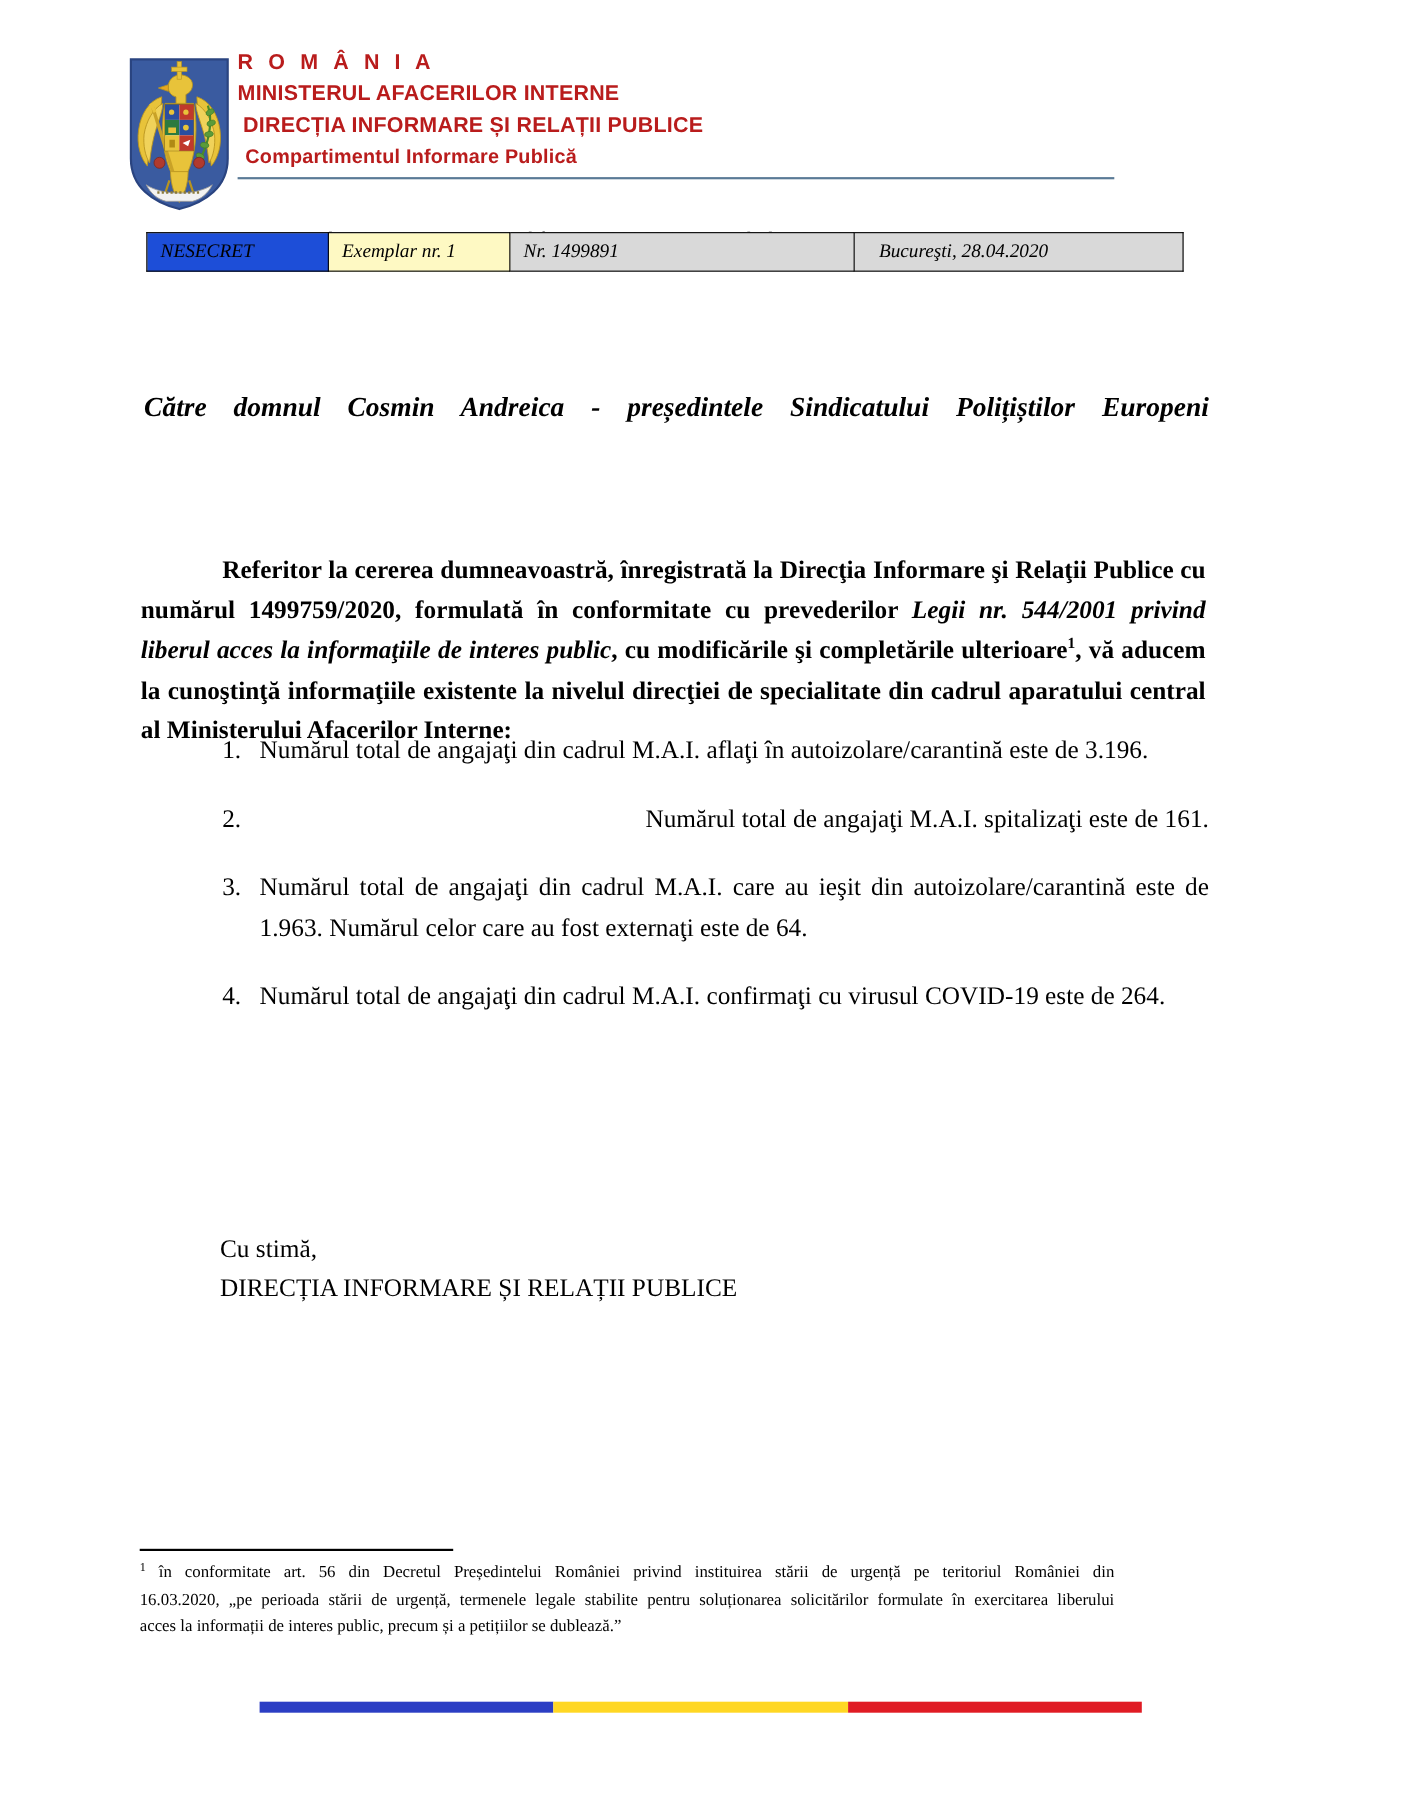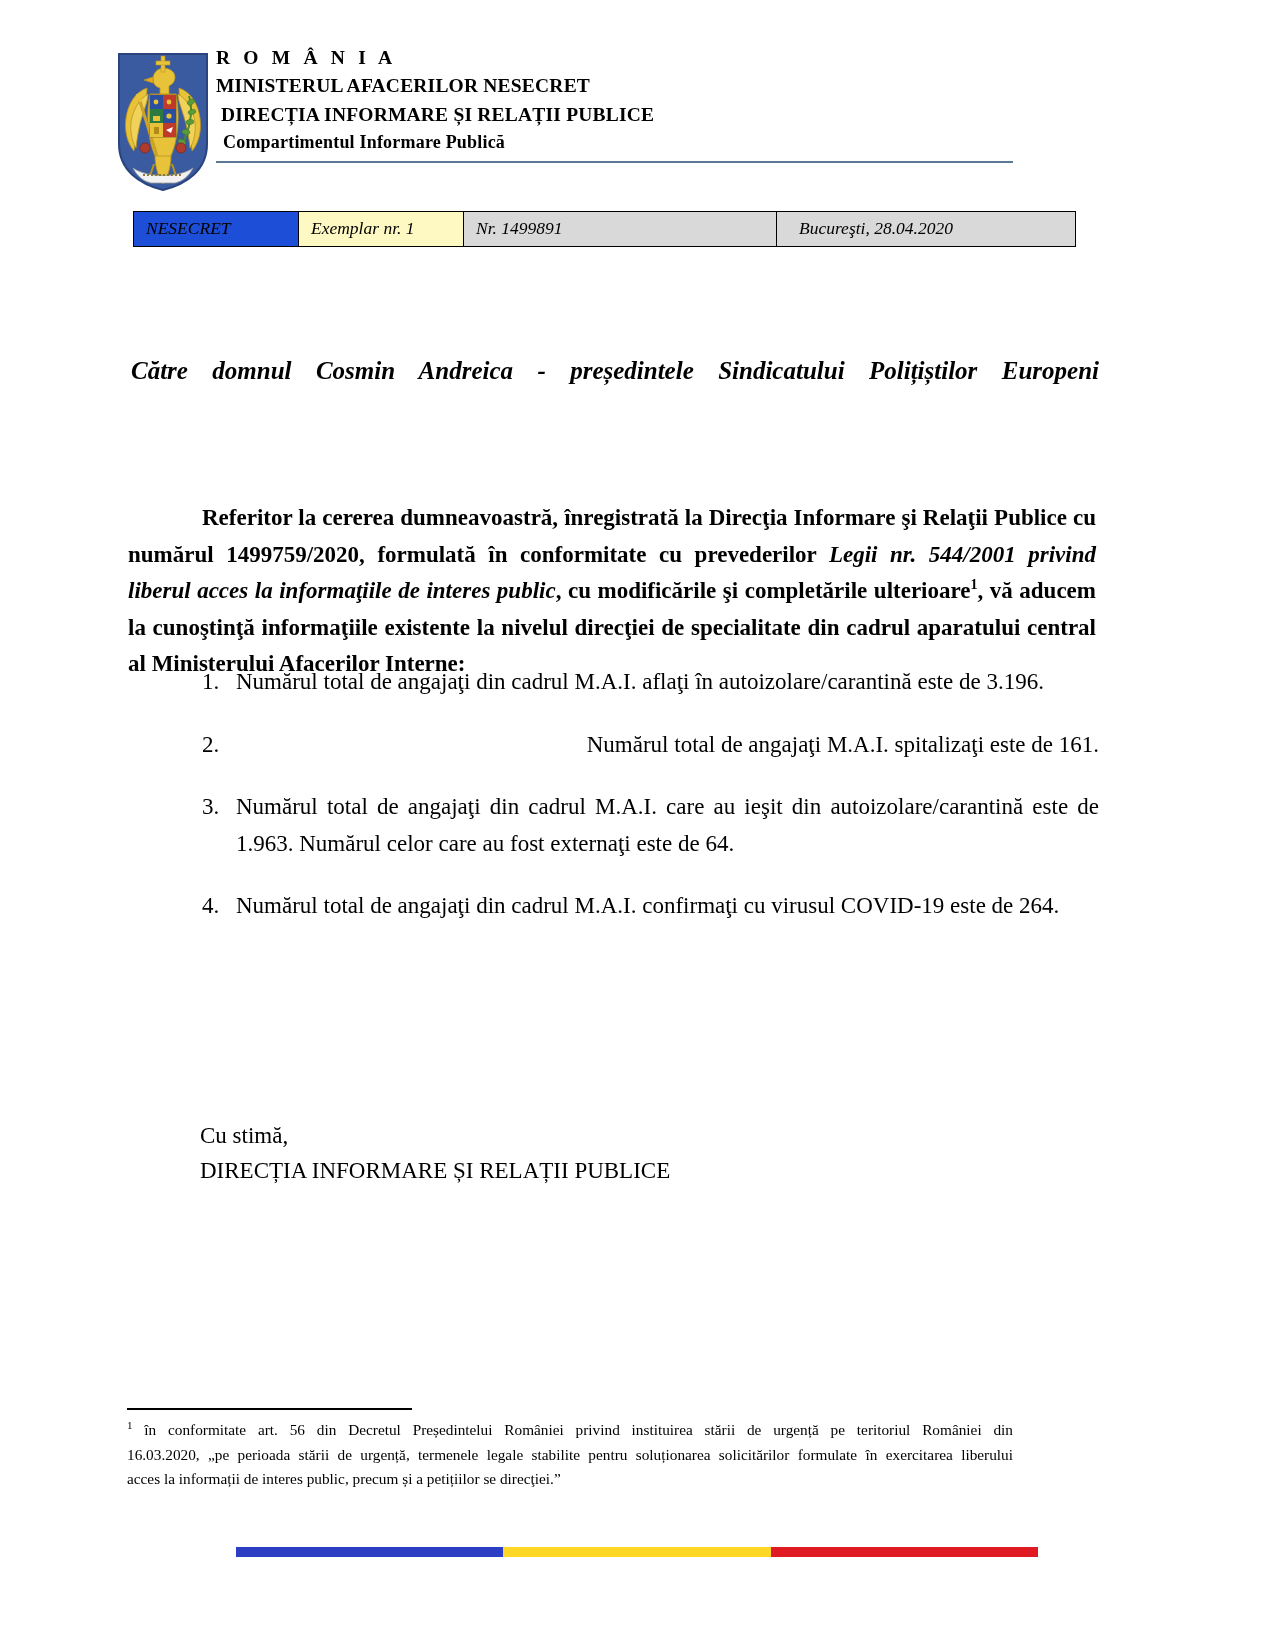--- a/index.html
+++ b/index.html
@@ -40,23 +40,23 @@
   }
   .crest-wrap svg { display: block; }
 
   .org-block {
     position: absolute;
     left: 216px;
     top: 0px;
     width: 800px;
   }
   .org-line {
-    font-family: Liberation Serif, serif;
+    font-family: Liberation Sans, sans-serif;
     font-weight: bold;
-    color: #000000;
+    color: #b91c1c;
     white-space: nowrap;
   }
   .org-country {
     font-size: 19.5px;
     letter-spacing: 4.2px;
     line-height: 27px;
   }
   .org-ministry {
     font-size: 19.5px;
     letter-spacing: 0.2px;
@@ -300,21 +300,21 @@
         <circle cx="28" cy="96" r="5" fill="#b03a2e" stroke="#7d2820" stroke-width="0.8"></circle>
         <circle cx="64" cy="96" r="5" fill="#b03a2e" stroke="#7d2820" stroke-width="0.8"></circle>
 
         <path d="M16 116 C30 126 62 126 76 116 C72 124 66 129 58 131 L34 131 C26 129 20 124 16 116 Z" fill="#f2f2f2" stroke="#9a9a9a" stroke-width="0.8"></path>
         <path d="M26 123 h40" stroke="#8a7a3a" stroke-width="2.2" stroke-dasharray="2 2"></path>
       </svg>
     </div>
 
     <div class="org-block">
       <div class="org-line org-country">R O M Â N I A</div>
-      <div class="org-line org-ministry">MINISTERUL AFACERILOR NESECRET</div>
+      <div class="org-line org-ministry">MINISTERUL AFACERILOR INTERNE</div>
       <div class="org-line org-direction">DIRECȚIA INFORMARE ȘI RELAȚII PUBLICE</div>
       <div class="org-line org-dept">Compartimentul Informare Publică</div>
     </div>
 
     <div class="hdr-rule" style="background: rgb(90, 122, 150);"></div>
 
     <div class="hdr-address">
       <span>Piaţa Revoluţiei nr. 1A, Bucureşti, tel/fax: 021/264.86.17</span><span class="gap"></span><span>email: dirp@mai.gov.ro</span>
     </div>
   </div>
@@ -357,21 +357,21 @@
 
   <div class="signature">
     <div class="sig-line">Cu stimă,</div>
     <div class="sig-line">DIRECȚIA INFORMARE ȘI RELAȚII PUBLICE</div>
   </div>
 
   <div class="fn-rule"></div>
   <div class="footnote">
     <span class="fl just"><sup>1</sup><span> în conformitate art. 56 din Decretul Președintelui României privind instituirea stării de urgență pe teritoriul României din</span></span>
     <span class="fl just">16.03.2020, „pe perioada stării de urgență, termenele legale stabilite pentru soluționarea solicitărilor formulate în exercitarea liberului</span>
-    <span class="fl">acces la informații de interes public, precum și a petițiilor se direcţiei.”</span>
+    <span class="fl">acces la informații de interes public, precum și a petițiilor se dublează.”</span>
   </div>
 
   <div class="tricolor">
     <div class="tri" style="background: rgb(43, 62, 196);"></div>
     <div class="tri" style="background: rgb(255, 215, 36);"></div>
     <div class="tri" style="background: rgb(224, 27, 36);"></div>
   </div>
 
 </div>
 

